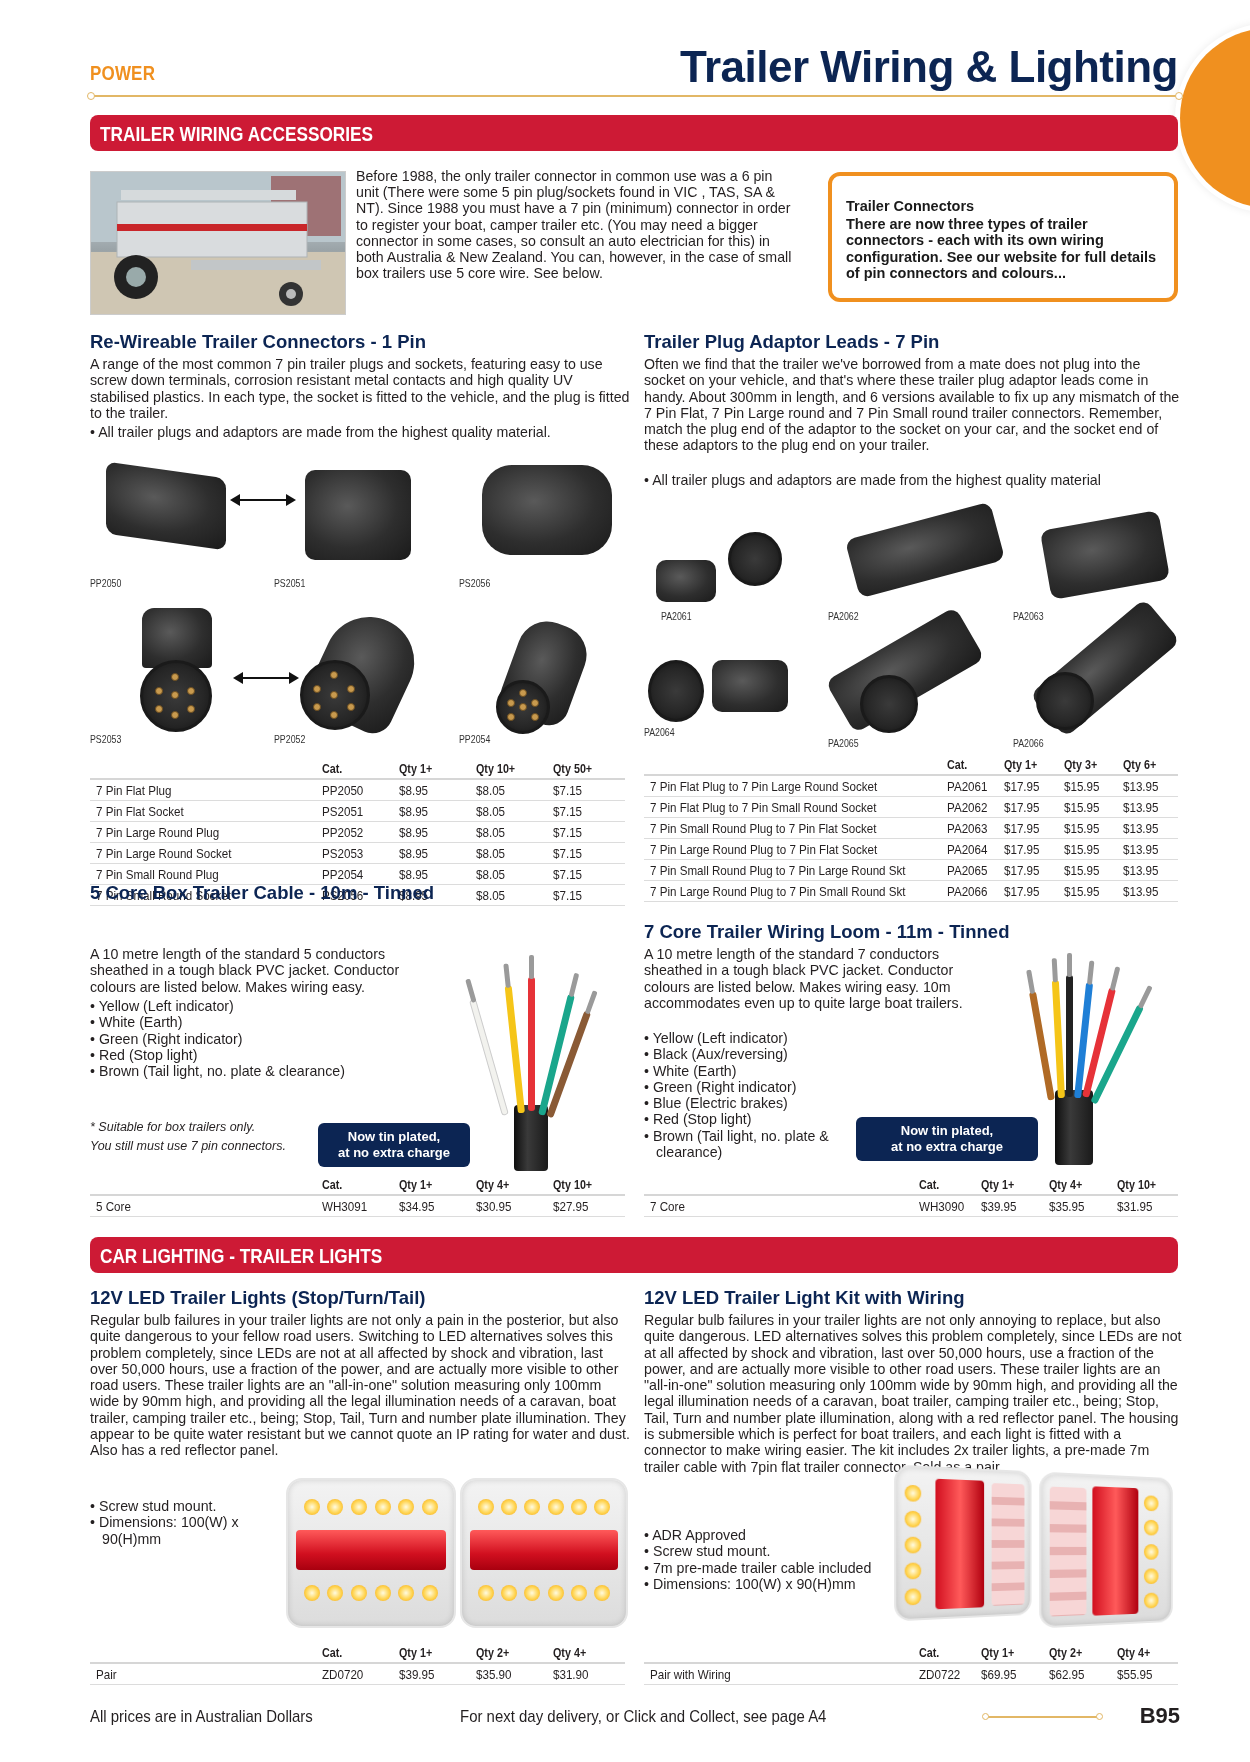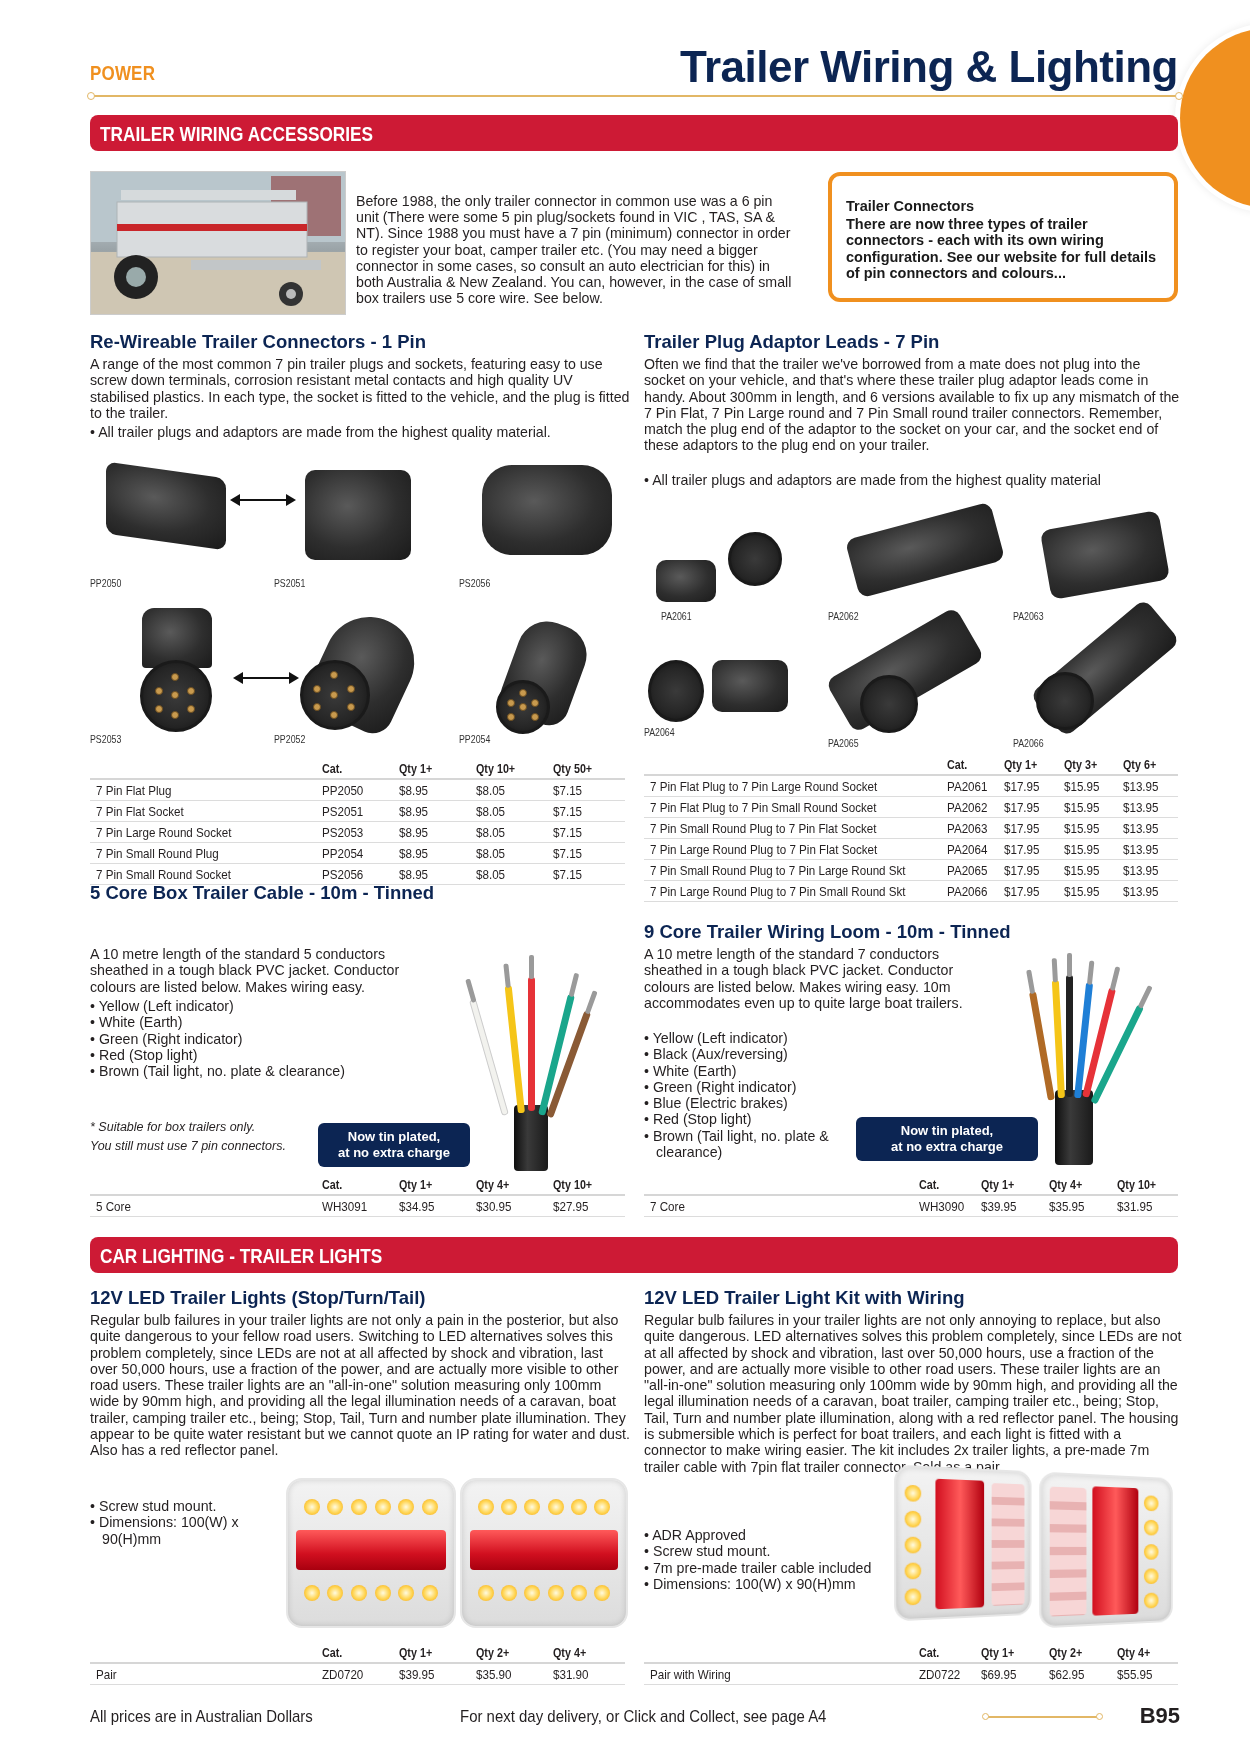--- a/index.html
+++ b/index.html
@@ -14,21 +14,21 @@
   .rule::before, .rule::after { content: ""; position: absolute; top: -3px; width: 6px; height: 6px; border: 1.5px solid #e2b766; border-radius: 50%; background: #fff; }
   .rule::before { left: -3px; } .rule::after { right: -3px; }
   .tab-circle { right: -110px; top: 28px; width: 180px; height: 180px; border-radius: 50%; background: #f0901f; box-shadow: 0 0 0 5px #fff, 0 0 8px 5px rgba(0,0,0,0.08); }
 
   .banner { left: 90px; width: 1088px; height: 36px; background: #cd1a35; border-radius: 8px; color: #fff; font-weight: bold; font-size: 21px; padding: 7px 10px; }
   .banner span { display: inline-block; transform: scaleX(0.82); transform-origin: left center; white-space: nowrap; }
 
   .photo { background: linear-gradient(180deg, #c9d3d8 0%, #b8c1c6 35%, #9aa3a7 55%, #c8c0ae 75%, #d8d1c2 100%); border: 1px solid #ccc; overflow: hidden; }
 
   .body-text { font-size: 14.2px; line-height: 16.3px; color: #231f20; }
-  .intro-text { font-size: 14.2px; line-height: 16.2px; margin-top: 25px; }
+  .intro-text { font-size: 14.2px; line-height: 16.2px; }
   .callout { left: 828px; top: 172px; width: 350px; height: 130px; border: 4px solid #f0901f; border-radius: 12px; padding: 22px 14px 0 14px; font-size: 14.5px; line-height: 16.5px; color: #1a1a1a; font-weight: bold; }
   .callout .t { margin-bottom: 1px; }
 
   h2.prod-title { position: absolute; font-size: 18.5px; font-weight: bold; color: #0c2553; white-space: nowrap; }
   ul.bullets { list-style: none; }
   ul.bullets li { padding-left: 12px; text-indent: -12px; }
   ul.bullets li::before { content: "• "; }
 
   .caption { font-size: 11px; color: #333; transform: scaleX(0.8); transform-origin: left top; white-space: nowrap; }
 
@@ -170,20 +170,27 @@
     <tr>
         <td><span>7 Pin Flat Plug</span></td>
         <td><span>PP2050</span></td>
         <td><span>$8.95</span></td>
         <td><span>$8.05</span></td>
         <td><span>$7.15</span></td>
       </tr>
     <tr>
         <td><span>7 Pin Flat Socket</span></td>
         <td><span>PS2051</span></td>
+        <td><span>$8.95</span></td>
+        <td><span>$8.05</span></td>
+        <td><span>$7.15</span></td>
+      </tr>
+    <tr>
+        <td><span>7 Pin Large Round Plug</span></td>
+        <td><span>PP2052</span></td>
         <td><span>$8.95</span></td>
         <td><span>$8.05</span></td>
         <td><span>$7.15</span></td>
       </tr>
     <tr>
         <td><span>7 Pin Large Round Socket</span></td>
         <td><span>PS2053</span></td>
         <td><span>$8.95</span></td>
         <td><span>$8.05</span></td>
         <td><span>$7.15</span></td>
@@ -338,21 +345,21 @@
     <tr>
         <td><span>5 Core</span></td>
         <td><span>WH3091</span></td>
         <td><span>$34.95</span></td>
         <td><span>$30.95</span></td>
         <td><span>$27.95</span></td>
       </tr>
   </tbody>
 </table>
 
-<h2 class="prod-title" style="left:644px;top:921px;">9 Core Trailer Wiring Loom - 10m - Tinned</h2>
+<h2 class="prod-title" style="left:644px;top:921px;">7 Core Trailer Wiring Loom - 11m - Tinned</h2>
 <div class="abs body-text" style="left:644px;top:946px;width:345px;">A 10 metre length of the standard 7 conductors sheathed in a tough black PVC jacket. Conductor colours are listed below. Makes wiring easy. 10m accommodates even up to quite large boat trailers.</div>
 <ul class="abs body-text bullets" style="left:644px;top:1030px;width:220px;">
   <li>Yellow (Left indicator)</li>
   <li>Black (Aux/reversing)</li>
   <li>White (Earth)</li>
   <li>Green (Right indicator)</li>
   <li>Blue (Electric brakes)</li>
   <li>Red (Stop light)</li>
   <li>Brown (Tail light, no. plate &amp; clearance)</li>
 </ul>

